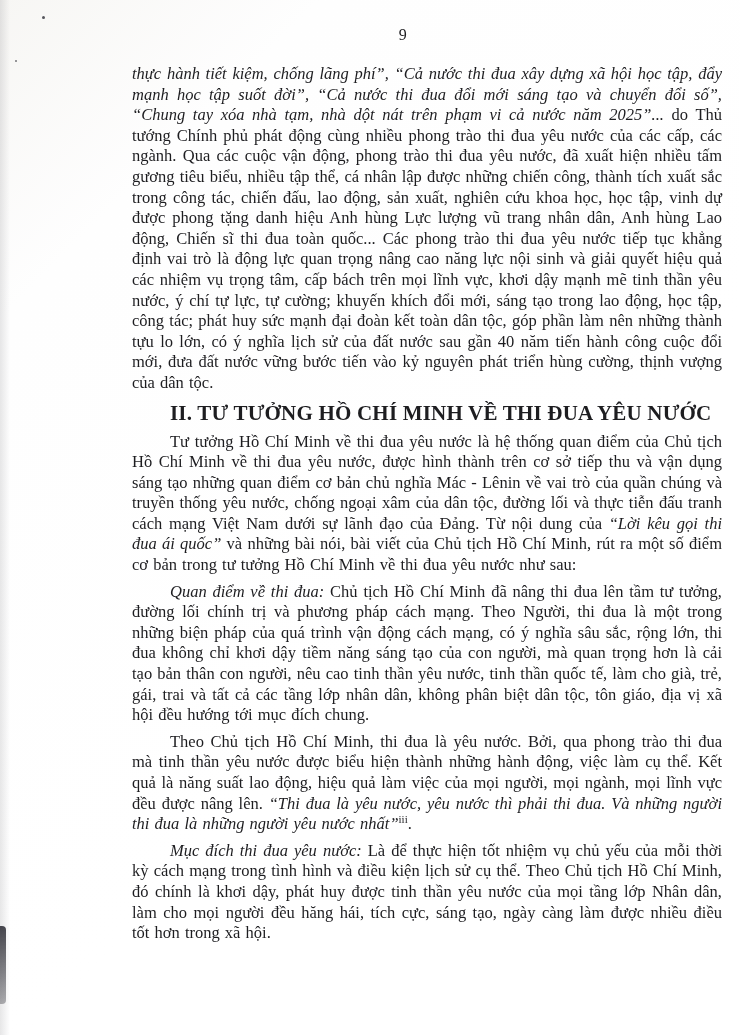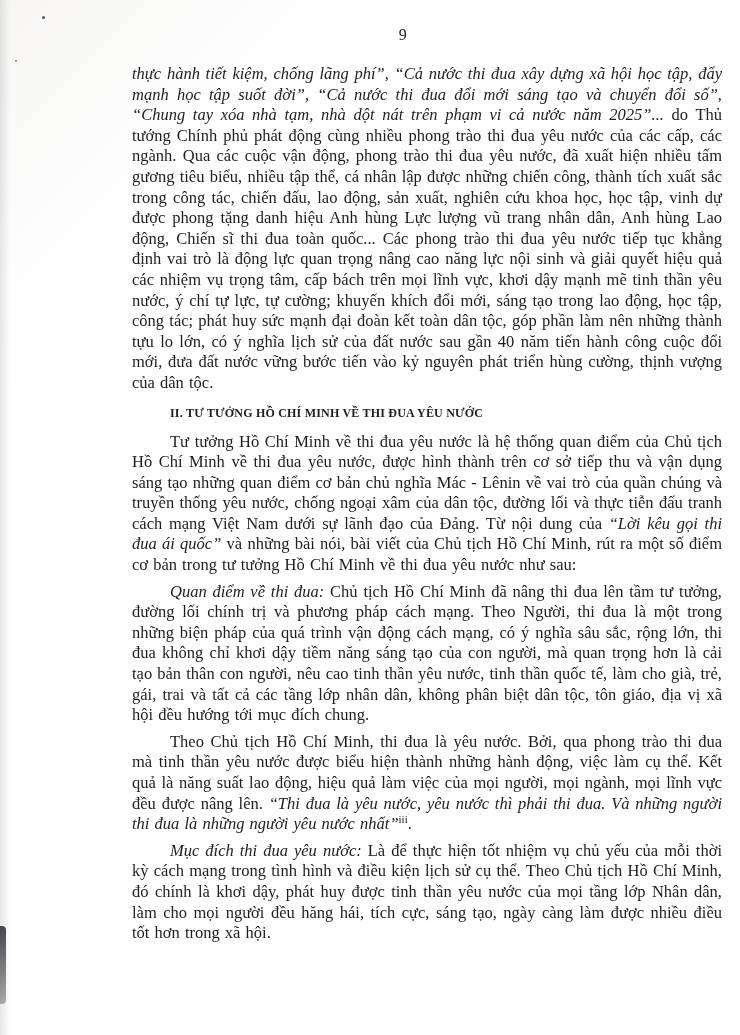--- a/index.html
+++ b/index.html
@@ -60,21 +60,21 @@
   .para {
     margin: 0 0 6px 0;
     text-align: justify;
     text-indent: 38px;
     font-size: 16.5px;
     line-height: 20.6px;
     word-spacing: 1px;
   }
   .para.no-indent { text-indent: 0; }
   .heading {
-    font-size: 12px;
+    font-size: 21px;
     font-weight: bold;
     margin: 9px 0 8px 0;
     text-indent: 38px;
     line-height: 21px;
     letter-spacing: .2px;
   }
   .it { font-style: italic; }
   sup.fn {
     font-size: 11px;
     line-height: 0;

